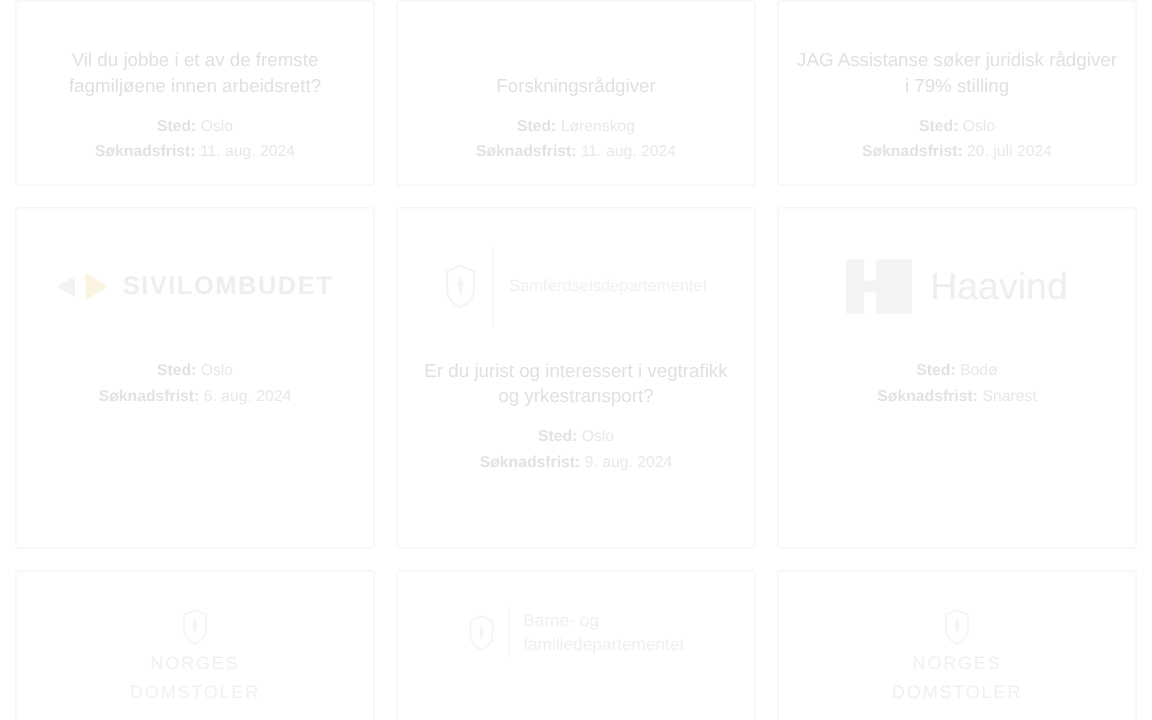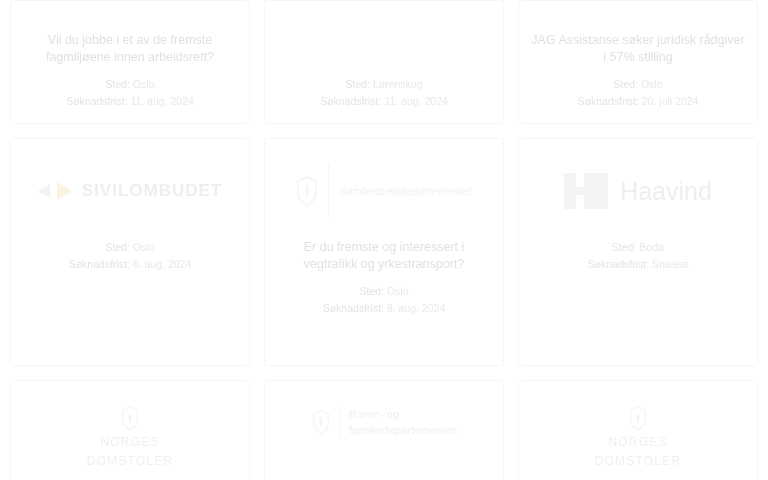--- a/index.html
+++ b/index.html
@@ -76,21 +76,21 @@
   }
   .meta {
     font-size: 10.5px;
     line-height: 16px;
     color: #b4b4b4;
     text-align: center;
     margin: 0;
   }
   .meta b {
     color: #a3a3a3;
-    font-weight: 400;
+    font-weight: 700;
   }
   .meta-deadline {
     margin-top: 1px;
   }
   
   .logo-sivilombudet {
     display: flex;
     align-items: center;
     gap: 10px;
   }
@@ -208,32 +208,33 @@
         <b>Sted:</b>
         <span>Oslo</span>
       </p>
       <p class="meta meta-deadline">
         <b>Søknadsfrist:</b>
         <span>11. aug. 2024</span>
       </p>
     </div>
 
     <div class="card">
+      <p class="card-title">Forskningsrådgiver</p>
       <p class="meta">
         <b>Sted:</b>
         <span>Lørenskog</span>
       </p>
       <p class="meta meta-deadline">
         <b>Søknadsfrist:</b>
         <span>11. aug. 2024</span>
       </p>
     </div>
 
     <div class="card">
-      <p class="card-title">JAG Assistanse søker juridisk rådgiver i 57% stilling</p>
+      <p class="card-title">JAG Assistanse søker juridisk rådgiver i 79% stilling</p>
       <p class="meta">
         <b>Sted:</b>
         <span>Oslo</span>
       </p>
       <p class="meta meta-deadline">
         <b>Søknadsfrist:</b>
         <span>20. juli 2024</span>
       </p>
     </div>
 
@@ -265,21 +266,21 @@
       <div class="logo-box">
         <div class="logo-dep">
           <svg class="crest" viewBox="0 0 22 30">
             <path d="M11 1 L20 5 L20 17 C20 23 15 27 11 29 C7 27 2 23 2 17 L2 5 Z" fill="none" stroke="#dcdcdc" stroke-width="1.4"></path>
             <path d="M11 8 L13 13 L11 22 L9 13 Z" fill="#dcdcdc"></path>
           </svg>
           <span class="dep-divider"></span>
           <span class="dep-text">Samferdselsdepartementet</span>
         </div>
       </div>
-      <p class="card-title">Er du fremste og interessert i vegtrafikk og yrkestransport?</p>
+      <p class="card-title">Er du jurist og interessert i vegtrafikk og yrkestransport?</p>
       <p class="meta">
         <b>Sted:</b>
         <span>Oslo</span>
       </p>
       <p class="meta meta-deadline">
         <b>Søknadsfrist:</b>
         <span>9. aug. 2024</span>
       </p>
     </div>
 

